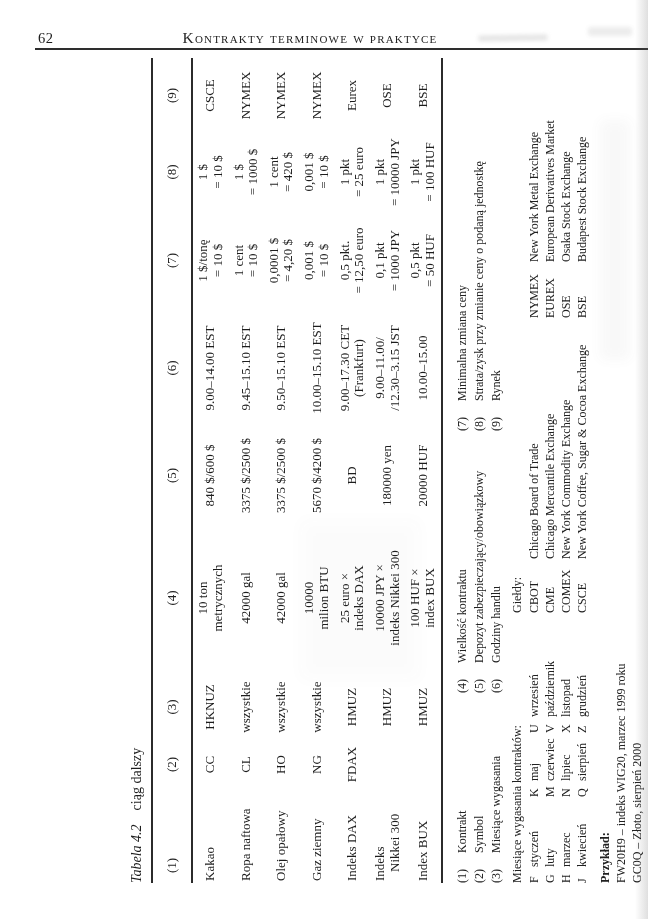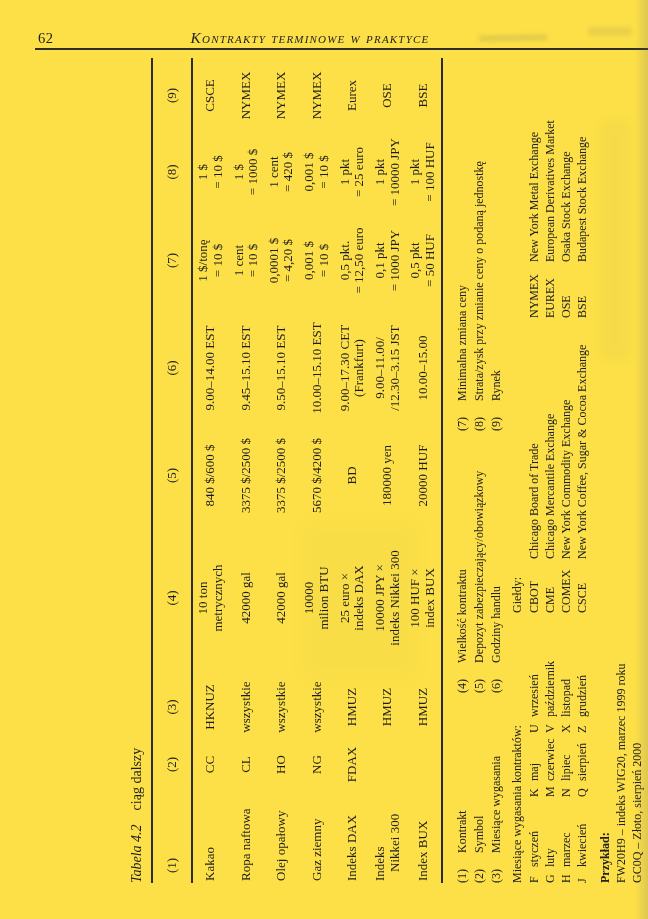--- a/index.html
+++ b/index.html
@@ -1,22 +1,22 @@
 <!DOCTYPE html>
 <html><head>
 <meta charset="utf-8">
 <style>
   html,body{margin:0;padding:0;}
   body{width:648px;height:919px;background:#e9e8e6;font-family:"Liberation Serif","DejaVu Serif",serif;}
-  .page{position:relative;width:648px;height:919px;background:#fde047;overflow:hidden;color:#1b1b1b;}
+  .page{position:relative;width:648px;height:919px;background:#ffffff;overflow:hidden;color:#1b1b1b;}
 
   
   .pagenum{position:absolute;left:38px;top:30px;font-size:14.5px;letter-spacing:.5px;}
   .running-title{position:absolute;left:140px;top:29px;width:340px;text-align:center;
-    font-style:italic;font-variant:small-caps;font-size:15.5px;letter-spacing:1.2px;color:#242424;}
+    font-variant:small-caps;font-size:15.5px;letter-spacing:1.2px;color:#242424;}
   .head-rule{position:absolute;left:35px;right:0;top:48px;height:2px;background:#2e2e2e;}
 
   
   .rot{position:absolute;left:85px;top:883px;width:825px;height:560px;
     transform:rotate(-90deg);transform-origin:0 0;}
   .rot-inner{padding-top:44px;}
 
   .tbl-title{font-size:14px;margin:0 0 6px 0;color:#1e1e1e;}
   .tbl-title .it{font-style:italic;}
   .tbl-title .rest{margin-left:14px;}

